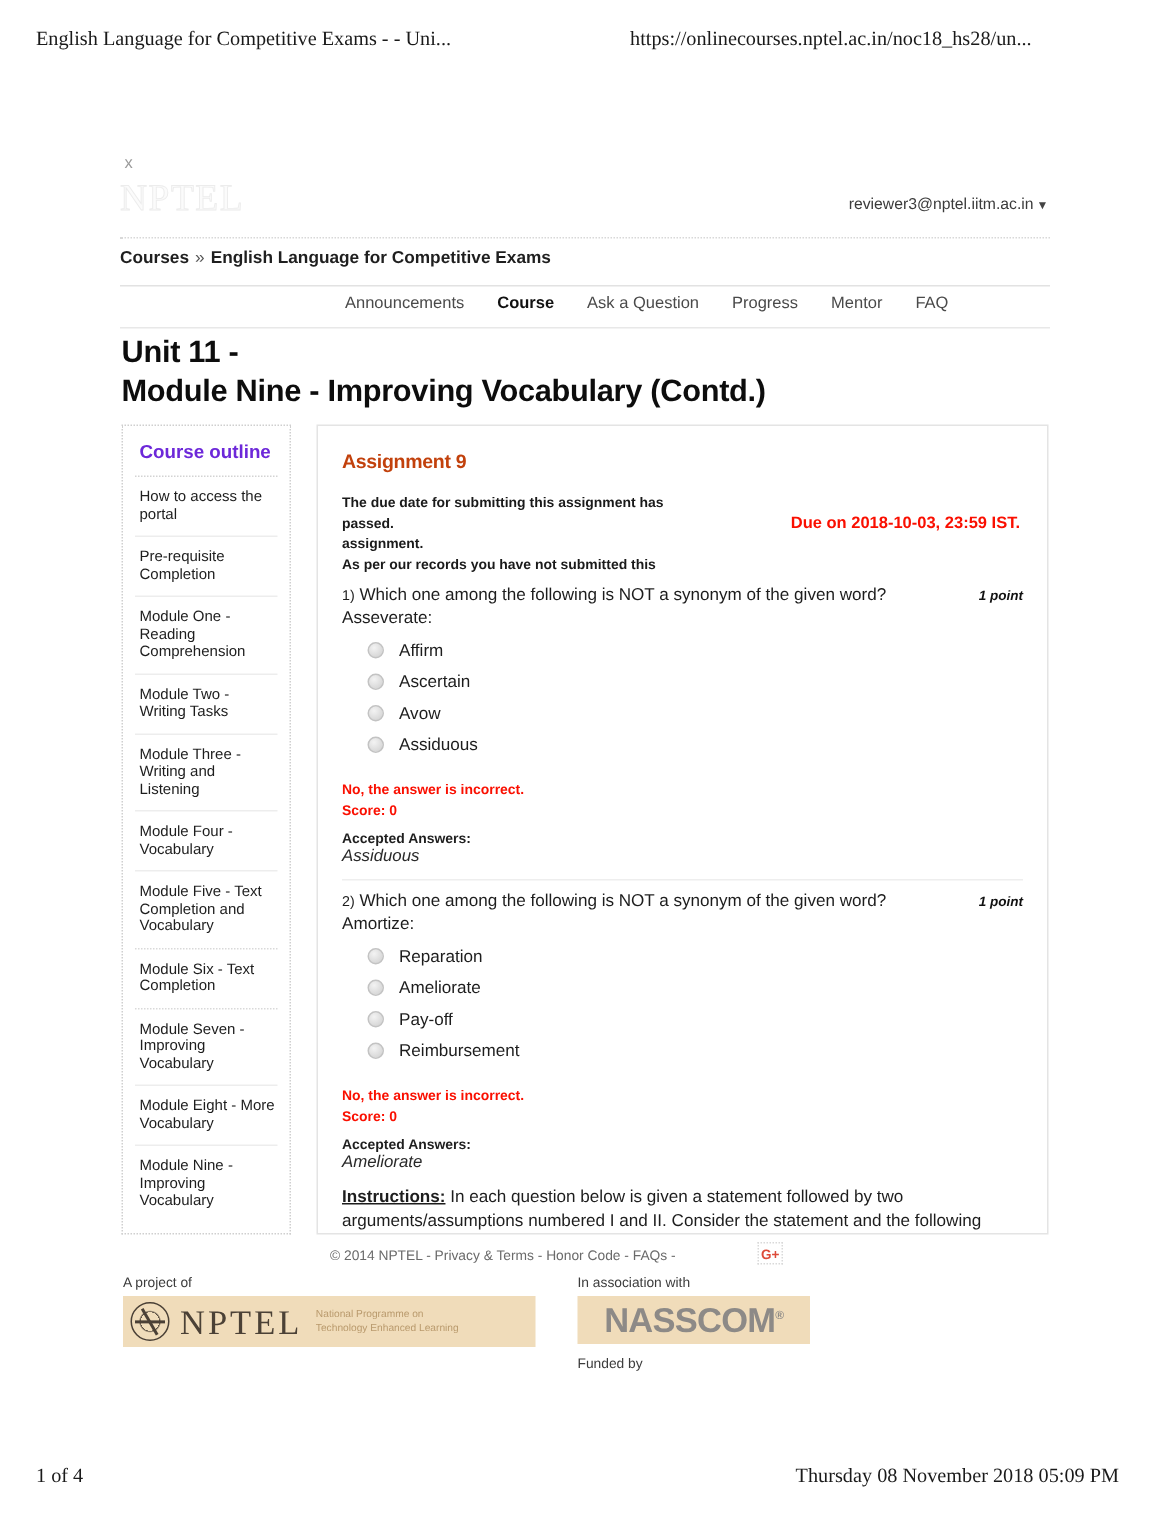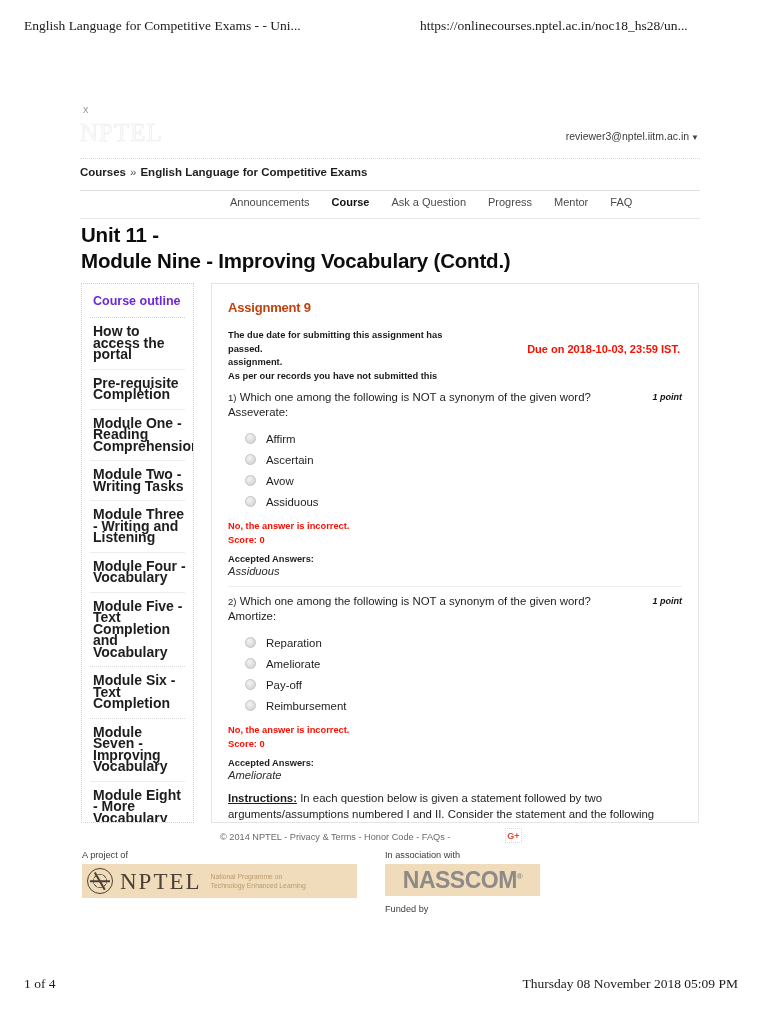--- a/index.html
+++ b/index.html
@@ -82,21 +82,21 @@
     position: absolute; left: 1px; top: 0; width: 113px;
     border: 1px dotted #cfcfcf; background: #fff;
     height: 540px; overflow: hidden;
   }
   .sb-head {
     font-size: 12.5px; font-weight: bold; color: #6d28d9;
     padding: 10px 9px 9px 11px; line-height: 14px;
   }
   .sb-rule { border-top: 1px dotted #d3d3d3; margin: 0 8px; }
   .sb-item {
-    font-size: 14px; font-weight: bold; color: #1d1d1d;
+    font-size: 10px; font-weight: normal; color: #1d1d1d;
     padding: 8px 7px 8px 11px; line-height: 11.5px;
   }
   .sb-sep { border-top: 1px solid #ededed; margin: 0 8px; }
   .sb-sep.dotted { border-top: 1px dotted #d9d9d9; }
 
   .content {
     position: absolute; left: 131px; top: 0; width: 488px; height: 540px;
     border: 1px solid #e4e4e4; background: #fff; overflow: hidden;
   }
   .ct-pad { padding: 12px 16px 0 16px; }
@@ -113,21 +113,21 @@
   .q-block { margin-top: 7px; }
   .q-head { position: relative; font-size: 11.4px; color: #1d1d1d; line-height: 15.5px; padding-right: 58px; }
   .q-head .qnum { font-size: 9.5px; }
   .q-points {
     position: absolute; right: 0; top: 0;
     font-size: 9px; font-weight: bold; font-style: italic; color: #111;
   }
   .q-word { font-size: 11.4px; color:#1d1d1d; line-height: 15.5px; margin-top:-1px;}
 
   .opts { margin: 8px 0 0 17px; }
-  .opt { display: flex; align-items: center; height: 21px; }
+  .opt { display: flex; height: 21px; }
   .radio {
     width: 11px; height: 11px; border-radius: 50%;
     background: radial-gradient(circle at 38% 32%, #f3f3f3 0%, #dcdcdc 62%, #cfcfcf 100%);
     border: 1px solid #c3c3c3;
     flex: 0 0 auto;
   }
   .opt-label { font-size: 11.4px; color: #1d1d1d; margin-left: 10px; }
 
   .fb { margin-top: 8px; }
   .fb-bad { font-size: 9.3px; font-weight: bold; color: #fa0f00; line-height: 13.5px; }
@@ -190,21 +190,21 @@
     letter-spacing: -0.5px; line-height: 1;
   }
   .nasscom-word sup { font-size: 8px; vertical-align: super; }
 
   
   .print-footer {
     position: absolute; left: 0; bottom: 48px; width: 770px;
     font-family: "Liberation Serif", serif; font-size: 13.5px; color: #1a1a1a;
   }
   .print-footer .pf-left  { position: absolute; left: 24px; }
-  .print-footer .pf-right { position: absolute; right: 32px; white-space: nowrap; }
+  .print-footer .pf-right { position: absolute; right: 24px; white-space: nowrap; }
 </style>
 </head>
 <body>
 
 <div class="page">
 
   <div class="print-header">
     <div class="ph-title">English Language for Competitive Exams - - Uni...</div>
     <div class="ph-url">https://onlinecourses.nptel.ac.in/noc18_hs28/un...</div>
   </div>

